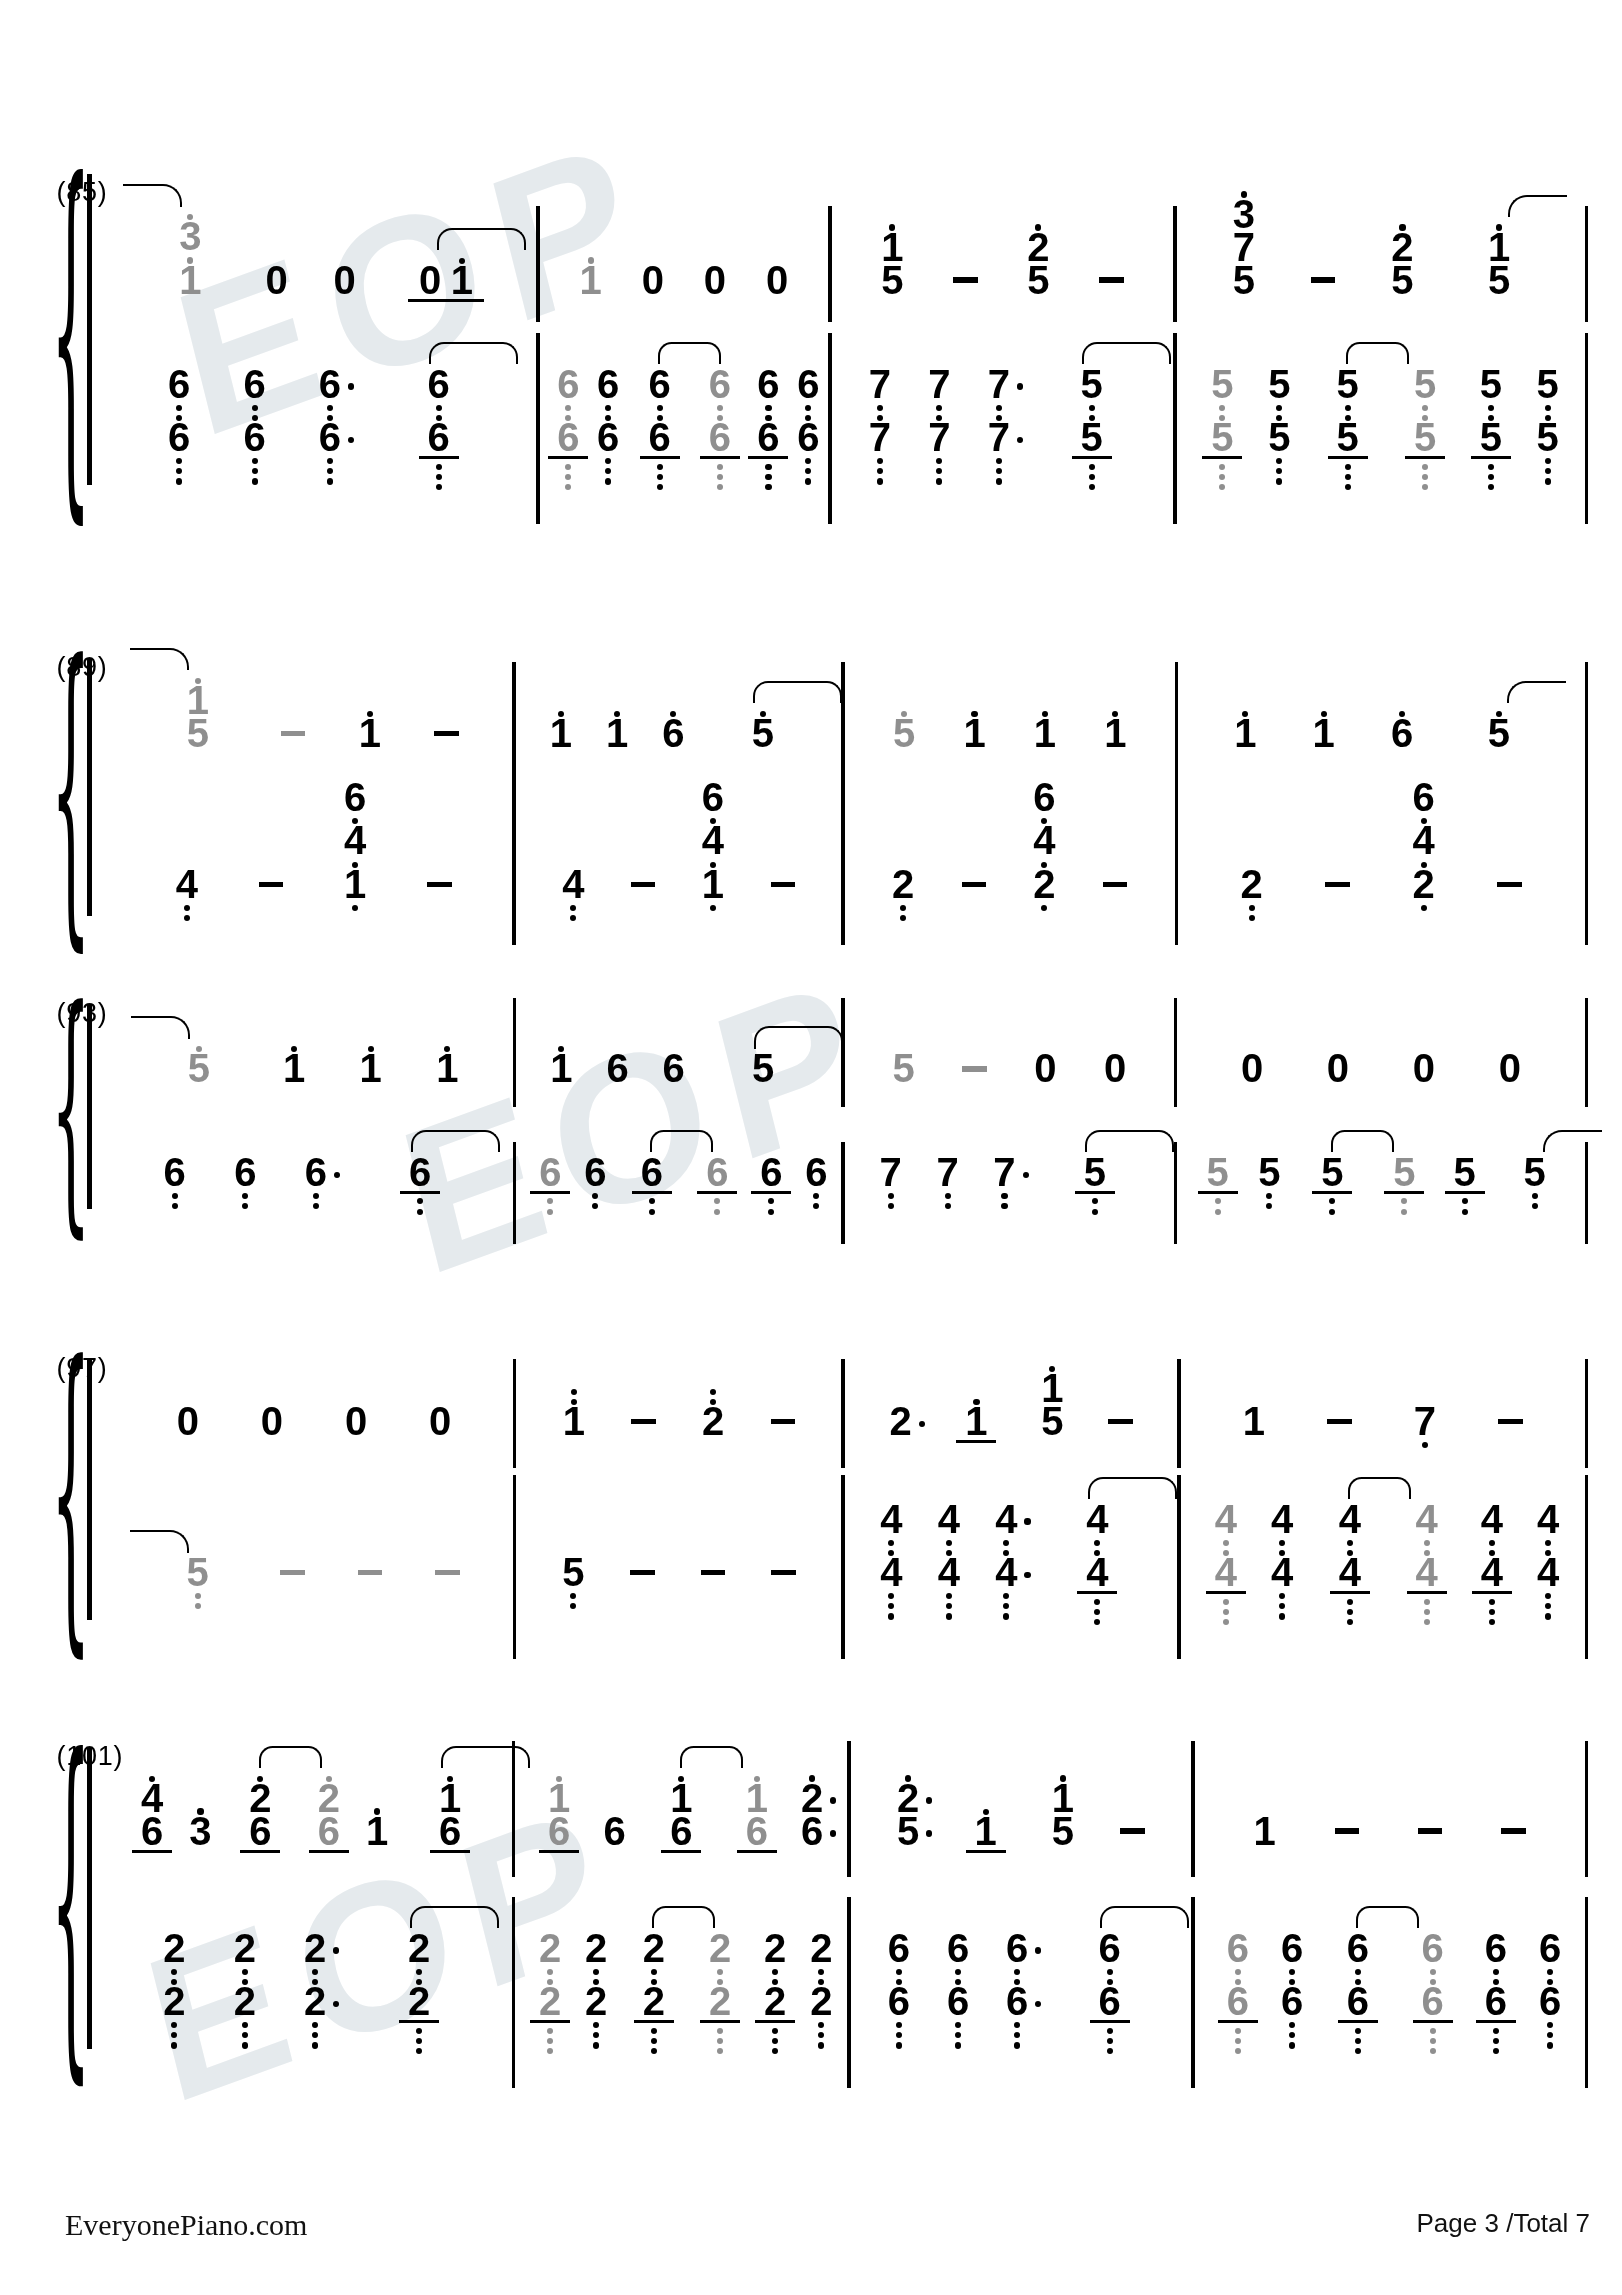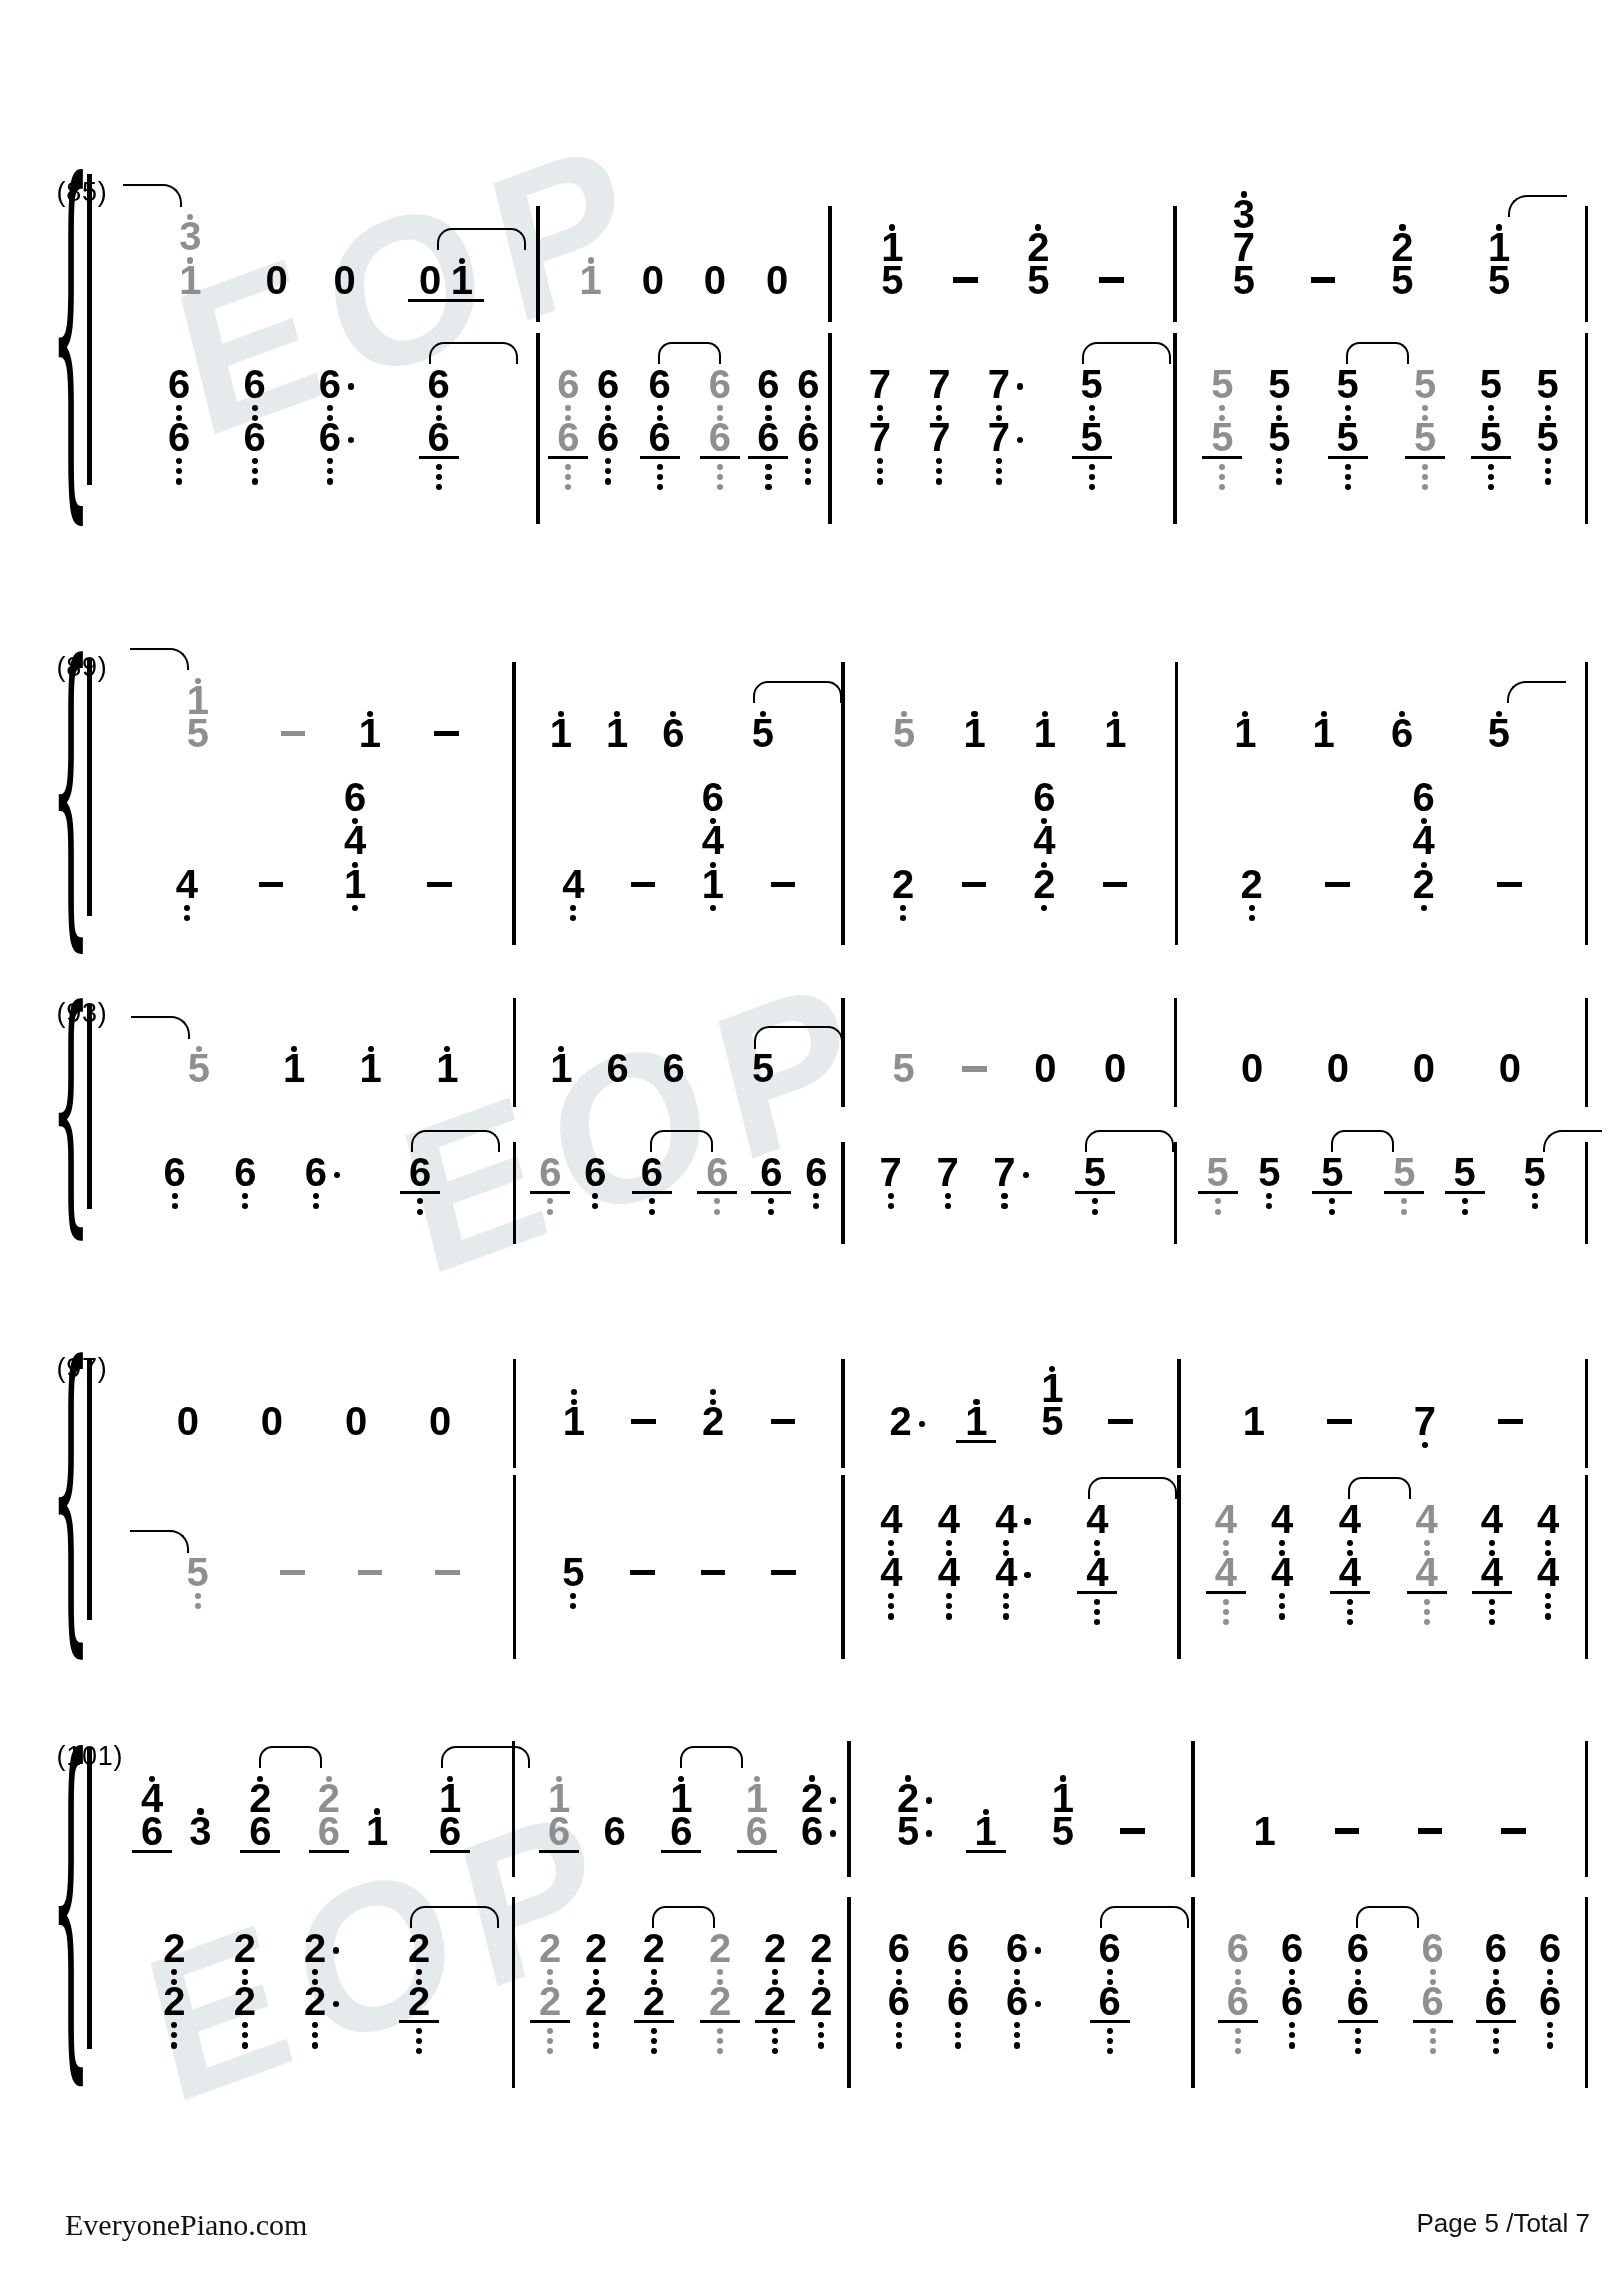--- a/index.html
+++ b/index.html
@@ -1462,15 +1462,15 @@
                 <div class="od"></div>
                 <div class="sp" style="height: 5.5px;"></div>
               </div>
             </div>
             <div class="bar" style="height: 191px; margin-bottom: -34px;"></div>
           </div>
         </div>
       </div>
     </div>
   <div class="footer-left">EveryonePiano.com</div>
-  <div class="footer-right">Page 5 /Total 7</div>
+  <div class="footer-right">Page 3 /Total 7</div>
 </div>
 
 
 </body></html>

